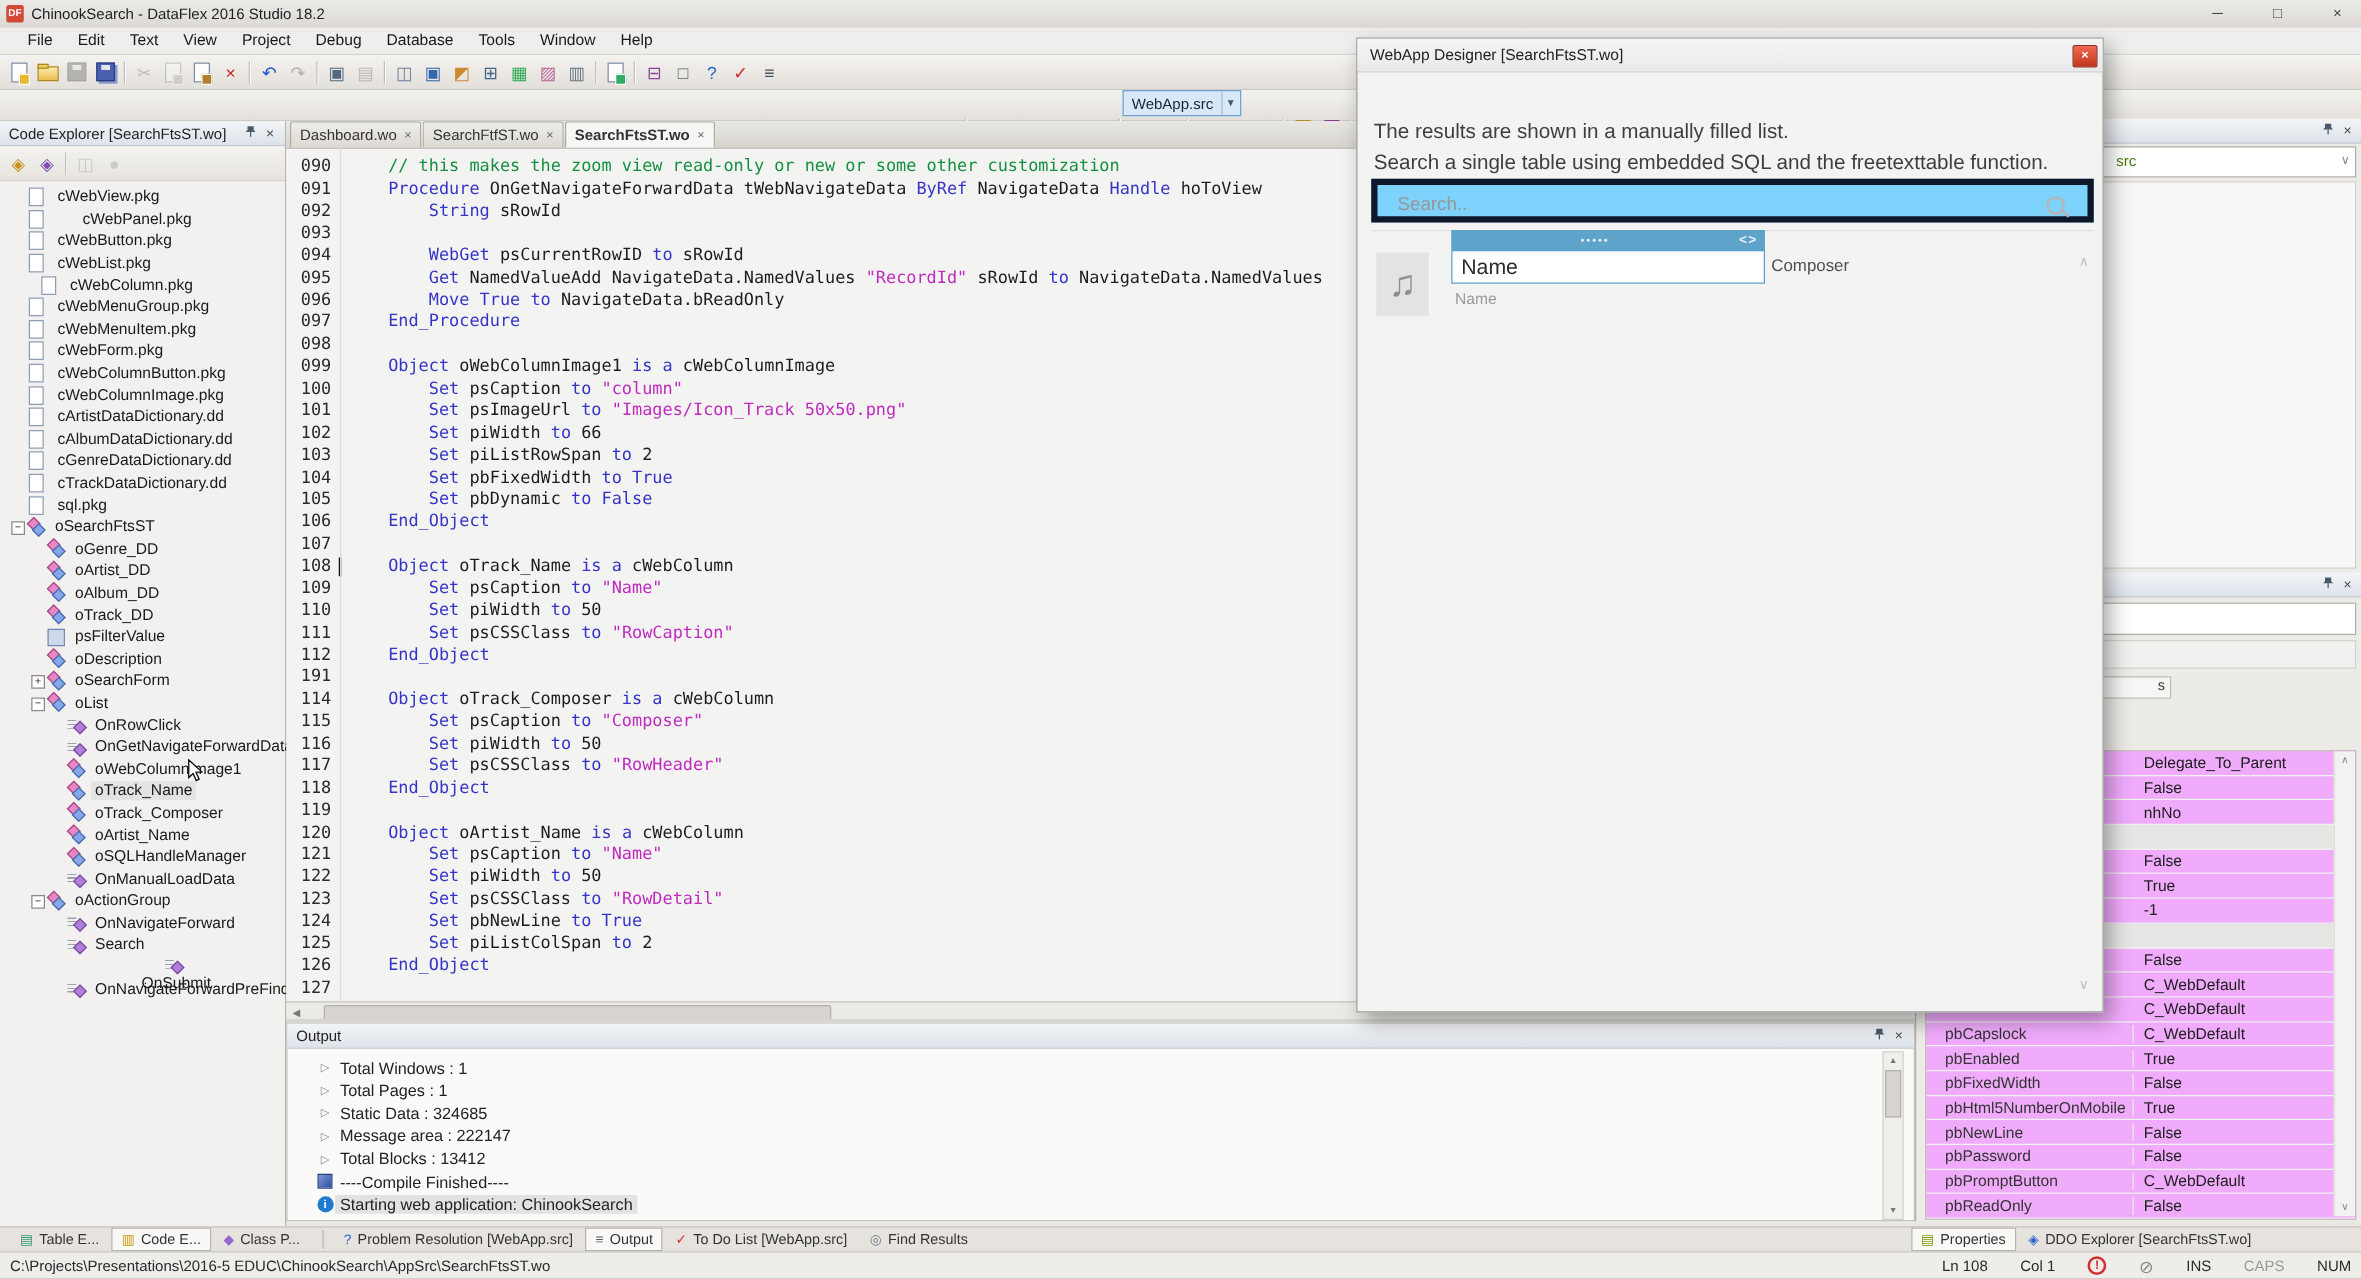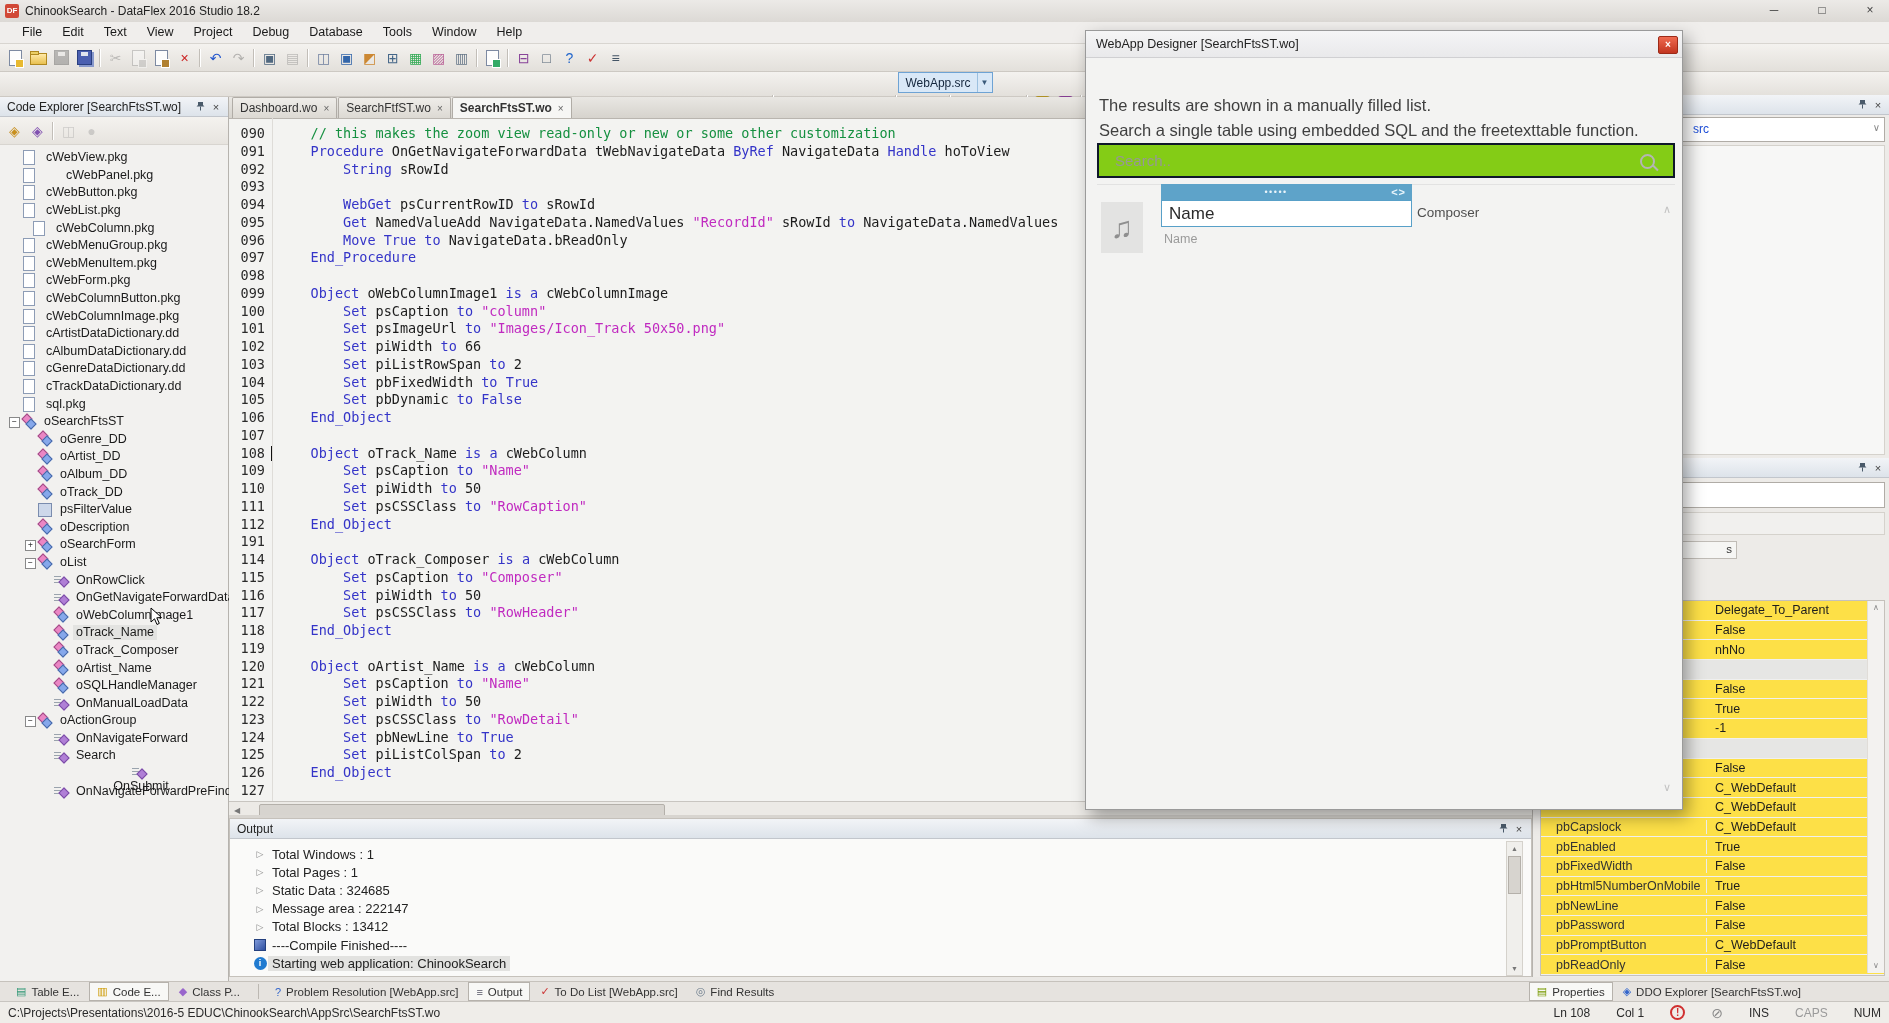--- a/index.html
+++ b/index.html
@@ -100,28 +100,28 @@
   .orow .otx{padding:0 4px;}
   .orow.sel .otx{background:#e2e2e0;}
   #oscroll{position:absolute;right:8px;top:22px;width:15px;height:133px;background:#f0efec;border:1px solid #d5d2cc;}
   #oscroll .sa{height:13px;text-align:center;font-size:7px;color:#777;line-height:13px;}
   #othumb{position:absolute;left:1px;right:1px;top:14px;height:36px;background:#d7d4cf;border:1px solid #b4b0aa;}
   #outsplit{left:229px;top:815px;width:1303px;height:3px;background:#d8d5d0;}
   
   #rightdock{left:1532px;top:95px;width:357px;height:882px;background:#edebe8;border-left:1px solid #b6b3ae;box-sizing:border-box;}
   .rd{position:absolute;}
   #rdcombo{left:7px;top:22px;width:343px;height:23px;background:#fff;border:1px solid #b0aca6;}
-  #rdcombo .cvt{position:absolute;left:152px;top:4px;font-size:12px;color:#1d4ed8;}
+  #rdcombo .cvt{position:absolute;left:152px;top:4px;font-size:12px;color:#4d7c0f;}
   #rdcombo .cva{position:absolute;right:4px;top:4px;font-size:10px;color:#888;}
   #rdwhite{left:7px;top:50px;width:343px;height:308px;background:#f7f7f6;border:1px solid #d5d2cc;}
   #propcombo{left:7px;top:387px;width:343px;height:24px;background:#fff;border:1px solid #b0aca6;}
   #propbar2{left:7px;top:417px;width:343px;height:21px;background:#f1f0ee;border:1px solid #d5d2cc;}
   #proptab{left:144px;top:446px;width:60px;height:18px;background:#f6f6f4;border:1px solid #c0bcb6;
            font-size:11.5px;color:#333;text-align:right;padding:1px 4px 0 0;box-sizing:border-box;}
-  #propgrid{left:7px;top:505px;width:343px;height:374px;background:#fde047;border:1px solid #c5c1bb;overflow:hidden;}
+  #propgrid{left:7px;top:505px;width:343px;height:374px;background:#f0abfc;border:1px solid #c5c1bb;overflow:hidden;}
   .prow{height:18.7px;display:flex;font-size:12.5px;align-items:center;border-bottom:1px solid #f0f0ef;}
   .prow.cat{background:#e6e6e4;}
   .pname{width:150px;padding-left:15px;color:#333;flex:none;border-right:1px solid #ececea;
          overflow:hidden;white-space:nowrap;}
   .pval{padding-left:8px;color:#1d1d1d;white-space:nowrap;}
   #pgscroll{position:absolute;right:0;top:0;width:16px;height:372px;background:#f3f2f0;border-left:1px solid #e0ddd8;}
   #pgscroll .sa{height:14px;text-align:center;font-size:8px;color:#888;line-height:14px;}
   #pgscroll .sa.dn{position:absolute;bottom:0;left:0;right:0;}
   
   #bottomtabs{left:0;top:981px;width:1889px;height:20px;background:#e6e3df;border-top:1px solid #c6c2bc;
@@ -142,22 +142,22 @@
   .st-block{font-size:14px;color:#8a8a8a;}
   
   #designer{left:1085px;top:30px;width:598px;height:780px;background:#f3f3f2;border:1px solid #9a9a9a;
             box-shadow:5px 7px 16px rgba(0,0,0,.35);box-sizing:border-box;z-index:100;}
   #dtitle{height:26px;background:linear-gradient(#f5f5f6,#e9e9eb);border-bottom:1px solid #d0d0d2;
           display:flex;align-items:center;font-size:12.5px;color:#222;padding-left:10px;position:relative;}
   #dclose{position:absolute;right:4px;top:5px;width:18px;height:16px;border-radius:2px;
           background:linear-gradient(#ef6a50,#c23520);border:1px solid #9c2a18;color:#fff;
           font:bold 10px/15px "Liberation Sans";text-align:center;}
   #ddesc{position:absolute;left:13px;top:62px;width:565px;font-size:16.5px;line-height:24.5px;color:#3f3f3f;}
-  #dsearch{position:absolute;left:11px;top:112px;width:578px;height:35px;background:#84cc16;
-           border:2px solid #0f172a;box-sizing:border-box;}
+  #dsearch{position:absolute;left:11px;top:112px;width:578px;height:35px;background:#7dd3fc;
+           border:5px solid #0f172a;box-sizing:border-box;}
   #dsearch input{position:absolute;left:14px;top:6px;width:520px;border:none;outline:none;
                  font:15px "Liberation Sans";color:#555;background:transparent;}
   #dsearch input::placeholder{color:#979797;}
   .mag{position:absolute;right:18px;top:9px;width:11px;height:11px;border:2px solid #b5b5b5;border-radius:50%;}
   .mag::after{content:"";position:absolute;left:10px;top:11px;width:7px;height:2px;background:#b5b5b5;
               transform:rotate(45deg);}
   #dlistsep{position:absolute;left:11px;top:153px;width:578px;height:1px;background:#e2e2e2;}
   #dimgbox{position:absolute;left:15px;top:171px;width:42px;height:51px;background:#e3e3e2;
            display:flex;align-items:center;justify-content:center;color:#8f8f8f;font-size:30px;}
   #dbluebar{position:absolute;left:75px;top:153px;width:251px;height:16px;background:#5ea3c9;

